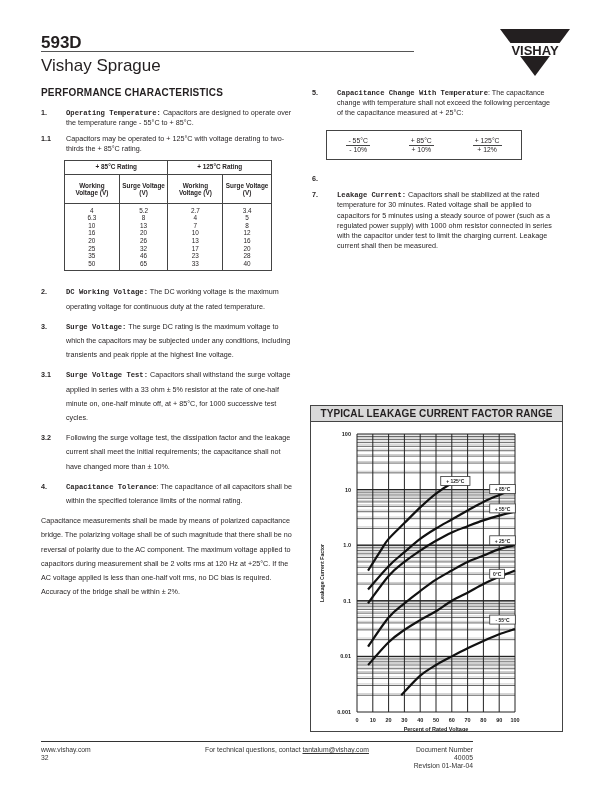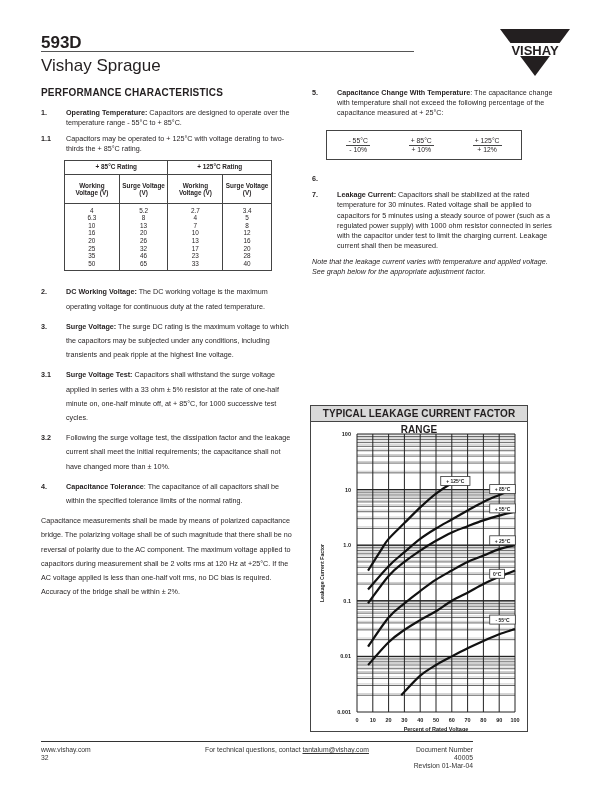--- a/index.html
+++ b/index.html
@@ -12,37 +12,37 @@
   .logo { position: absolute; left: 494px; top: 27px; width: 82px; height: 50px; }
 
   .col { position: absolute; font-size: 7.2px; line-height: 10.1px; }
   .col-left { left: 41px; top: 88px; width: 252px; }
   .col-right { left: 312px; top: 88px; width: 243px; }
 
   .sec-title { font-size: 10px; font-weight: bold; letter-spacing: 0.2px; margin-bottom: 10px; }
   .item { display: flex; margin-bottom: 6px; }
   .item .num { width: 25px; flex: none; font-weight: bold; }
   .item .body { flex: 1; }
-  .item .lead { font-weight: bold; }
+  .item .lead { font-weight: bold; font-family: Liberation Mono, monospace; }
   .loose { line-height: 14.2px; }
   .loose .num { padding-top: 0; }
 
   table.rating { border-collapse: collapse; margin: 6px 0 14px 23px; width: 208px; font-size: 6.4px; text-align: center; }
   table.rating th, table.rating td { border: 1px solid #444; padding: 1px 2px; }
   table.rating th.grp { font-weight: bold; height: 13px; }
   table.rating th.sub { font-weight: bold; line-height: 7px; height: 29px; }
   table.rating td { line-height: 7.6px; vertical-align: top; padding-top: 3px; padding-bottom: 3px; }
 
   .ctbox { margin: 12px 0 14px 14px; width: 196px; height: 30px; border: 1px solid #444; display: flex; justify-content: space-around; align-items: center; font-size: 6.8px; text-align: center; }
   .ctbox .f { line-height: 8px; }
   .ctbox .f .top { border-bottom: 0.8px solid #444; padding: 0 2px; }
 
   .note { font-style: italic; margin-top: 2px; }
 
-  .chart-frame { position: absolute; left: 310px; top: 405px; width: 218px; height: 327px; border: 1.5px solid #444; }
+  .chart-frame { position: absolute; left: 310px; top: 405px; width: 253px; height: 327px; border: 1.5px solid #444; }
   .chart-title { position: absolute; left: 0; top: 0; width: 100%; height: 16px; background: #d9d9d9; border-bottom: 1.5px solid #444; font-size: 10px; font-weight: bold; text-align: center; line-height: 16px; letter-spacing: 0.1px; }
   .chart-svg { position: absolute; left: 0; top: 16px; }
 
   .ftr-rule { position: absolute; left: 41px; top: 741px; width: 432px; height: 0; border-top: 1px solid #333; }
   .ftr { position: absolute; font-size: 6.8px; line-height: 8px; color: #333; }
   .ftr-l { left: 41px; top: 746px; }
   .ftr-c { left: 205px; top: 746px; }
   .ftr-c a { color: #333; text-decoration: underline; }
   .ftr-r { left: 400px; top: 746px; width: 73px; text-align: right; }
 </style>
@@ -175,21 +175,20 @@
     </div>
   </div>
 
   <div class="item">
     <span class="num">6.</span>
   </div>
   <div class="item">
     <span class="num">7.</span>
     <span class="body"><span class="lead">Leakage Current:</span><span>  Capacitors shall be stabilized at the rated temperature for 30 minutes.  Rated voltage shall be applied to capacitors for 5 minutes using a steady source of power (such as a regulated power supply) with 1000 ohm resistor connected in series with the capacitor under test to limit the charging current.  Leakage current shall then be measured.</span></span>
   </div>
-  <div class="note">Note that the leakage current varies with temperature and applied voltage.  See graph below for the appropriate adjustment factor.</div>
 </div>
 
 <div class="chart-frame">
   <div class="chart-title">TYPICAL LEAKAGE CURRENT FACTOR RANGE</div>
   <svg class="chart-svg" id="chart" width="215" height="309">
       <line x1="46" x2="204" y1="290" y2="290" stroke="#222" stroke-width="1"></line>
       <line x1="46" x2="204" y1="273.26273224108263" y2="273.26273224108263" stroke="#222" stroke-width="0.7"></line>
       <line x1="46" x2="204" y1="271.6627322410826" y2="271.6627322410826" stroke="#555" stroke-width="0.3"></line>
       <line x1="46" x2="204" y1="263.47205823758674" y2="263.47205823758674" stroke="#222" stroke-width="0.7"></line>
       <line x1="46" x2="204" y1="261.8720582375867" y2="261.8720582375867" stroke="#555" stroke-width="0.3"></line>

